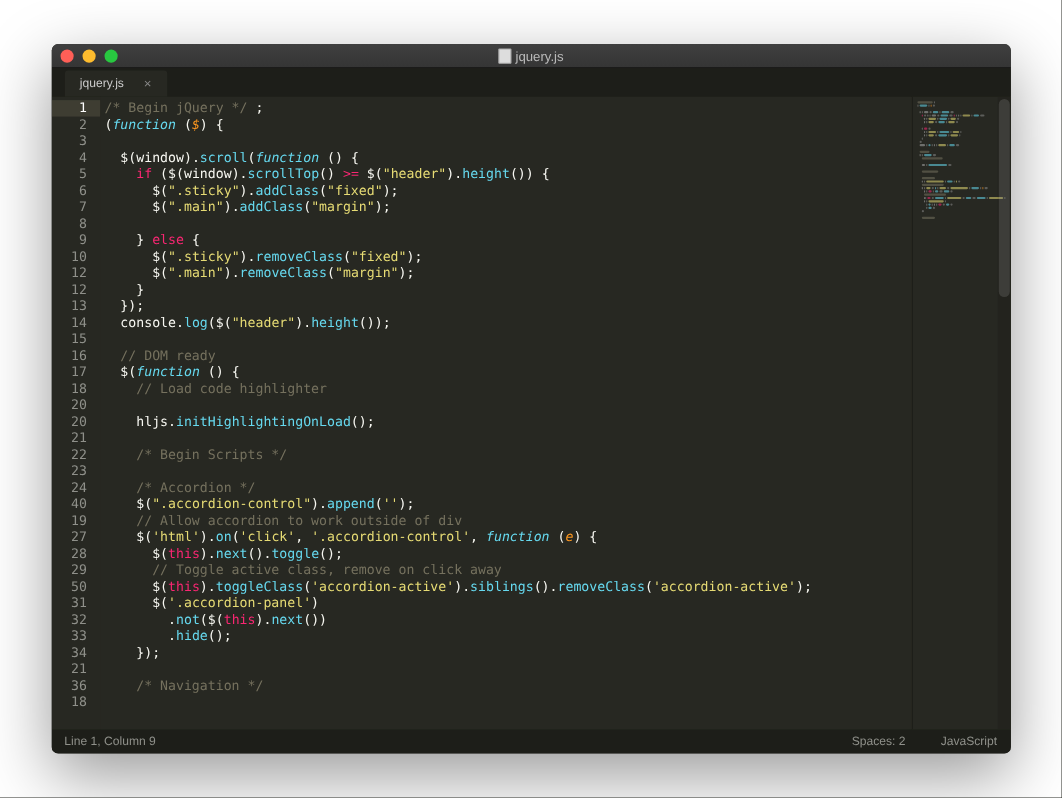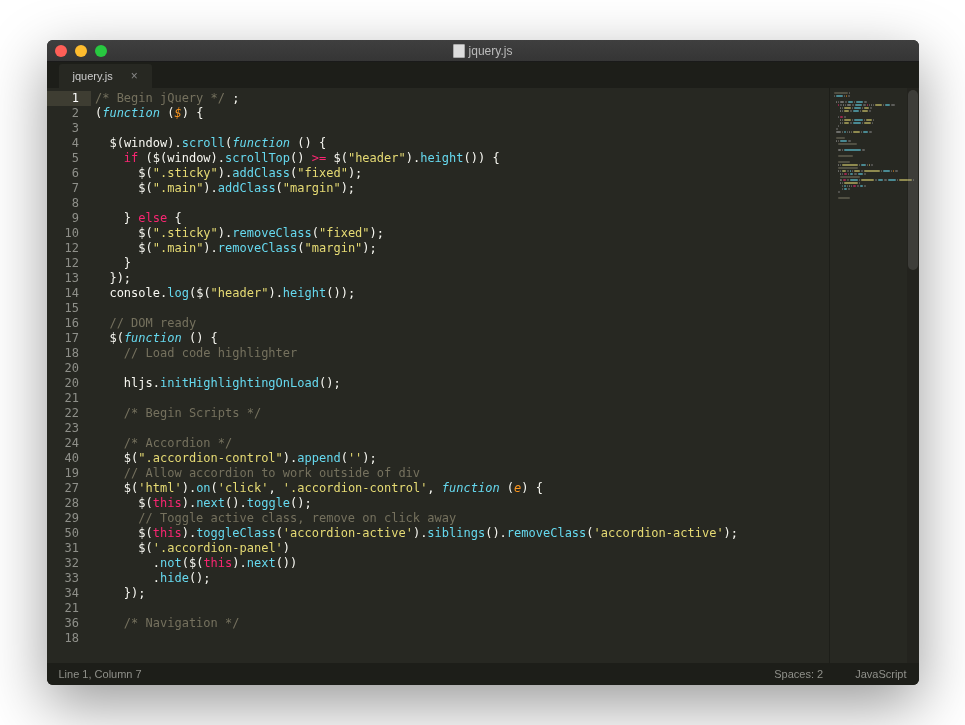--- a/index.html
+++ b/index.html
@@ -454,19 +454,19 @@
           <div class="mm-seg" style="background: rgb(117, 113, 94); width: 12.8px; opacity: 0.55;"></div>
         </div>
         <div class="minimap-line" style="padding-left: 0px;"></div>
         <div class="scrollbar-v">
         <div class="scrollbar-thumb"></div>
       </div>
     </div>
   </div>
 
   <div class="statusbar">
-    <div>Line 1, Column 7</div>
+    <div>Line 1, Column 9</div>
     <div class="status-right">
       <div>Spaces: 2</div>
       <div>JavaScript</div>
     </div>
   </div>
 </div>
 
 </body></html>

